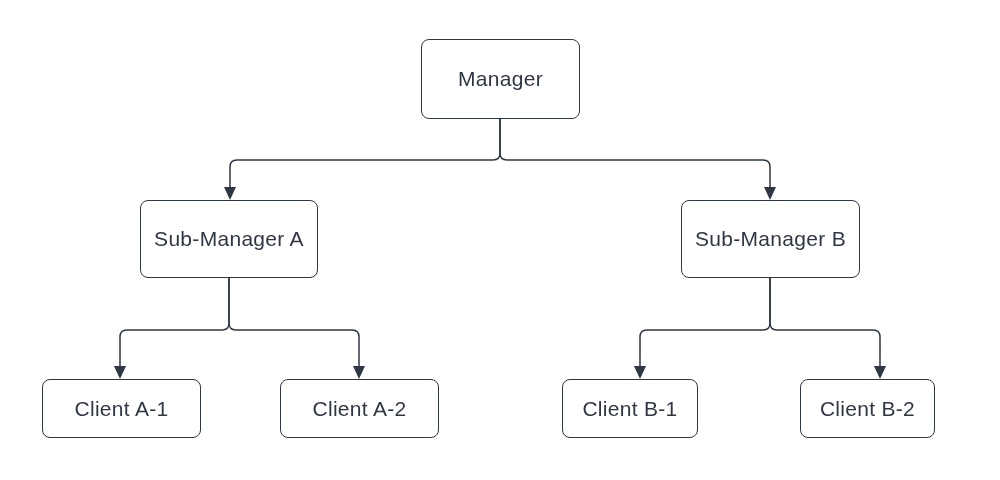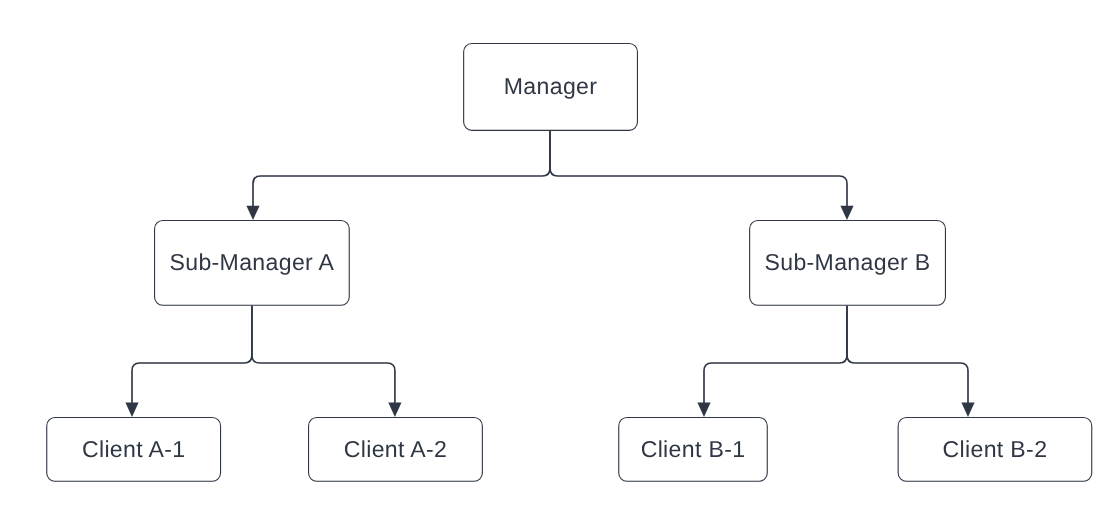--- a/index.html
+++ b/index.html
@@ -46,21 +46,21 @@
     letter-spacing: 0.3px;
     white-space: nowrap;
     text-align: center;
   }
   .node-manager   { left: 421px; top: 39px;  width: 159px; height: 80px; }
   .node-sub-a     { left: 140px; top: 200px; width: 178px; height: 78px; }
   .node-sub-b     { left: 681px; top: 200px; width: 179px; height: 78px; align-items: center; }
   .node-client-a1 { left: 42px;  top: 379px; width: 159px; height: 59px; }
   .node-client-a2 { left: 280px; top: 379px; width: 159px; height: 59px; }
   .node-client-b1 { left: 562px; top: 379px; width: 136px; height: 59px; }
-  .node-client-b2 { left: 800px; top: 379px; width: 177px; height: 59px; margin-left: 16px; }
+  .node-client-b2 { left: 800px; top: 379px; width: 135px; height: 59px; }
 </style>
 </head>
 <body>
 
 <div class="canvas">
 
   <svg class="edges-layer" viewBox="0 0 1000 480" xmlns="http://www.w3.org/2000/svg">
 
     <g>
       <path d="M500,119 L500,153 Q500,160 493,160 L237,160 Q230,160 230,167 L230,188"></path>

